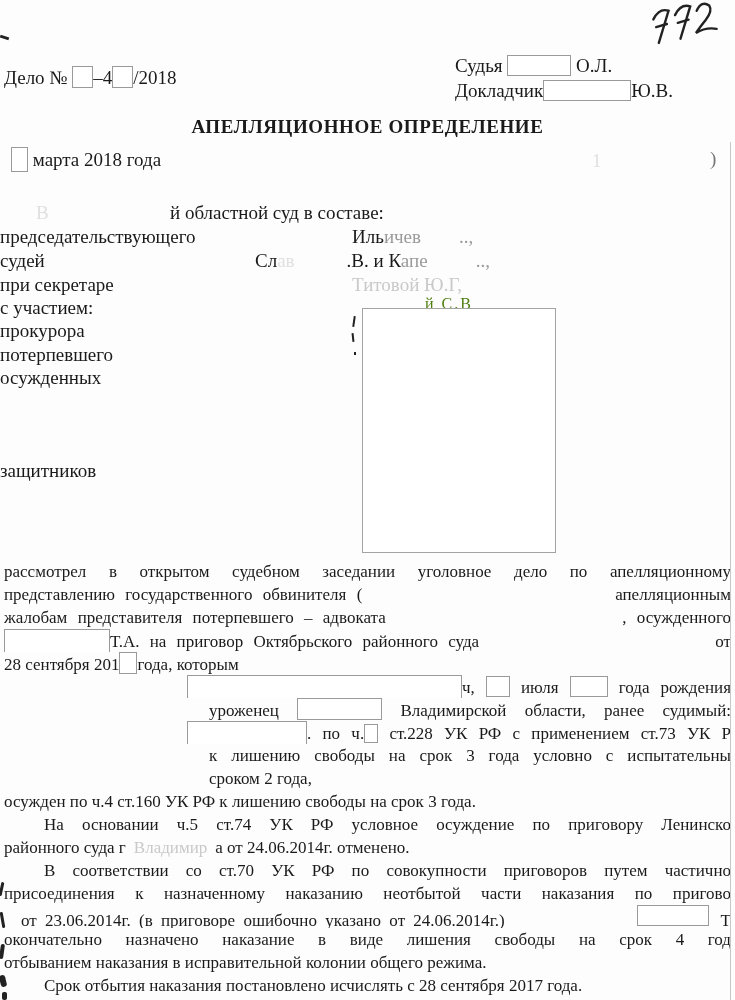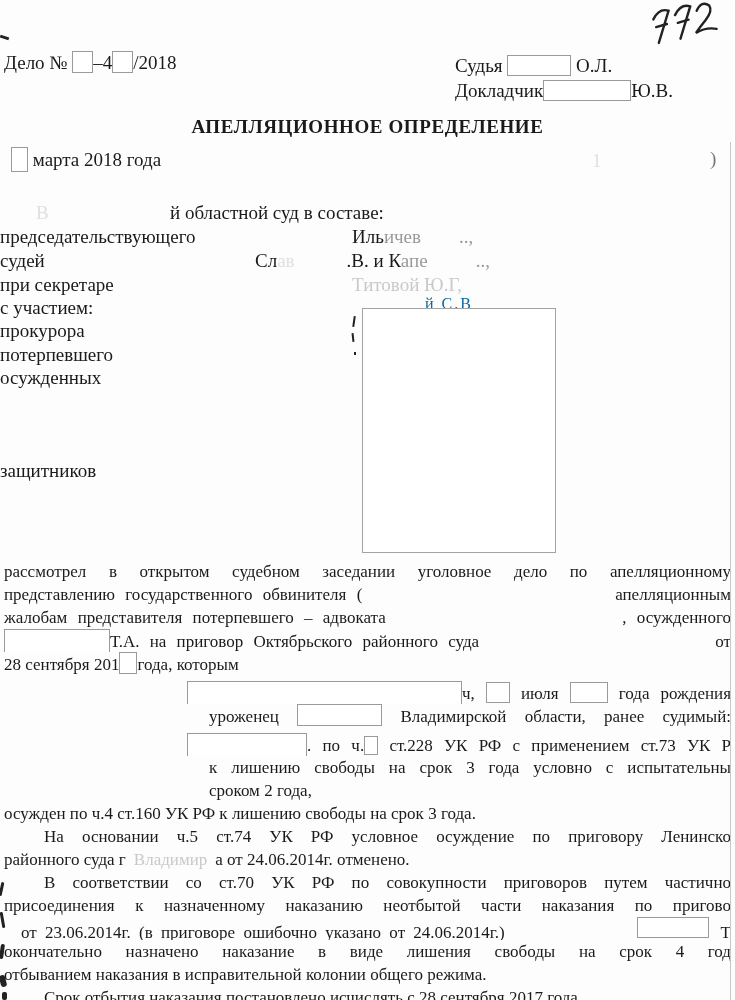--- a/index.html
+++ b/index.html
@@ -15,44 +15,44 @@
   
   .rbox { display:inline-block; background:#fff; border:1px solid #9a9a9a; vertical-align:-4px; }
   .rbox-abs { position:absolute; background:#fff; border:1px solid #a3a3a3; z-index:5; }
 
   
   .mid   { color:#9a9a9a; }
   .faint { color:#c9c9c9; }
   .ghost { color:#e0e0e0; }
 
   
-  .caseline { left:4px; top:51px; white-space:nowrap; }
+  .caseline { left:4px; top:66px; white-space:nowrap; }
   .judgeblock { left:455px; top:53px; line-height:25px; white-space:nowrap; }
   .title { left:0; top:116px; width:100%; text-align:center; letter-spacing:.6px; font-weight:600; }
   .dateline { left:0; top:147px; white-space:nowrap;padding-left:11px; }
 
   
   .comp-row { position:absolute; left:0; width:727px; white-space:nowrap; }
   .val { position:absolute; white-space:nowrap; }
 
   
   .body-text { position:absolute; left:4px; top:560px; width:727px; font-size:17px; }
   .ln { height:23px; line-height:23px; white-space:nowrap; overflow:hidden; }
   .jst { text-align:justify; text-align-last:justify; }
   .flexln { display:flex; justify-content:space-between; align-items:baseline; }
-  .ind-a { padding-left:183px;margin-top:6px; }
+  .ind-a { padding-left:183px; }
   .ind-b { padding-left:205px; }
   .ti { text-indent:40px; }
   .ws6 { word-spacing:6px; }
   .ws4 { word-spacing:4px;margin-left:17px; }
 
   
   .edge-line { position:absolute; left:730px; top:142px; width:1px; height:858px; background:#c8c8c8; }
   .artifact { position:absolute; background:#222; }
-  .peek { position:absolute; z-index:4; font-size:16px; color:#0369a1; letter-spacing:2px; }
+  .peek { position:absolute; z-index:4; font-size:16px; color:#4d7c0f; letter-spacing:2px; }
   .hw { position:absolute; left:650px; top:2px; transform:rotate(-6deg); }
 </style>
 </head>
 <body>
 
 <div class="page">
 
   <svg class="hw" width="72" height="44" viewBox="0 0 72 44" aria-label="772">
     <g fill="none" stroke="#222" stroke-width="2.4" stroke-linecap="round">
       <path d="M4,14 Q11,3 20,7 L7,38"></path>

